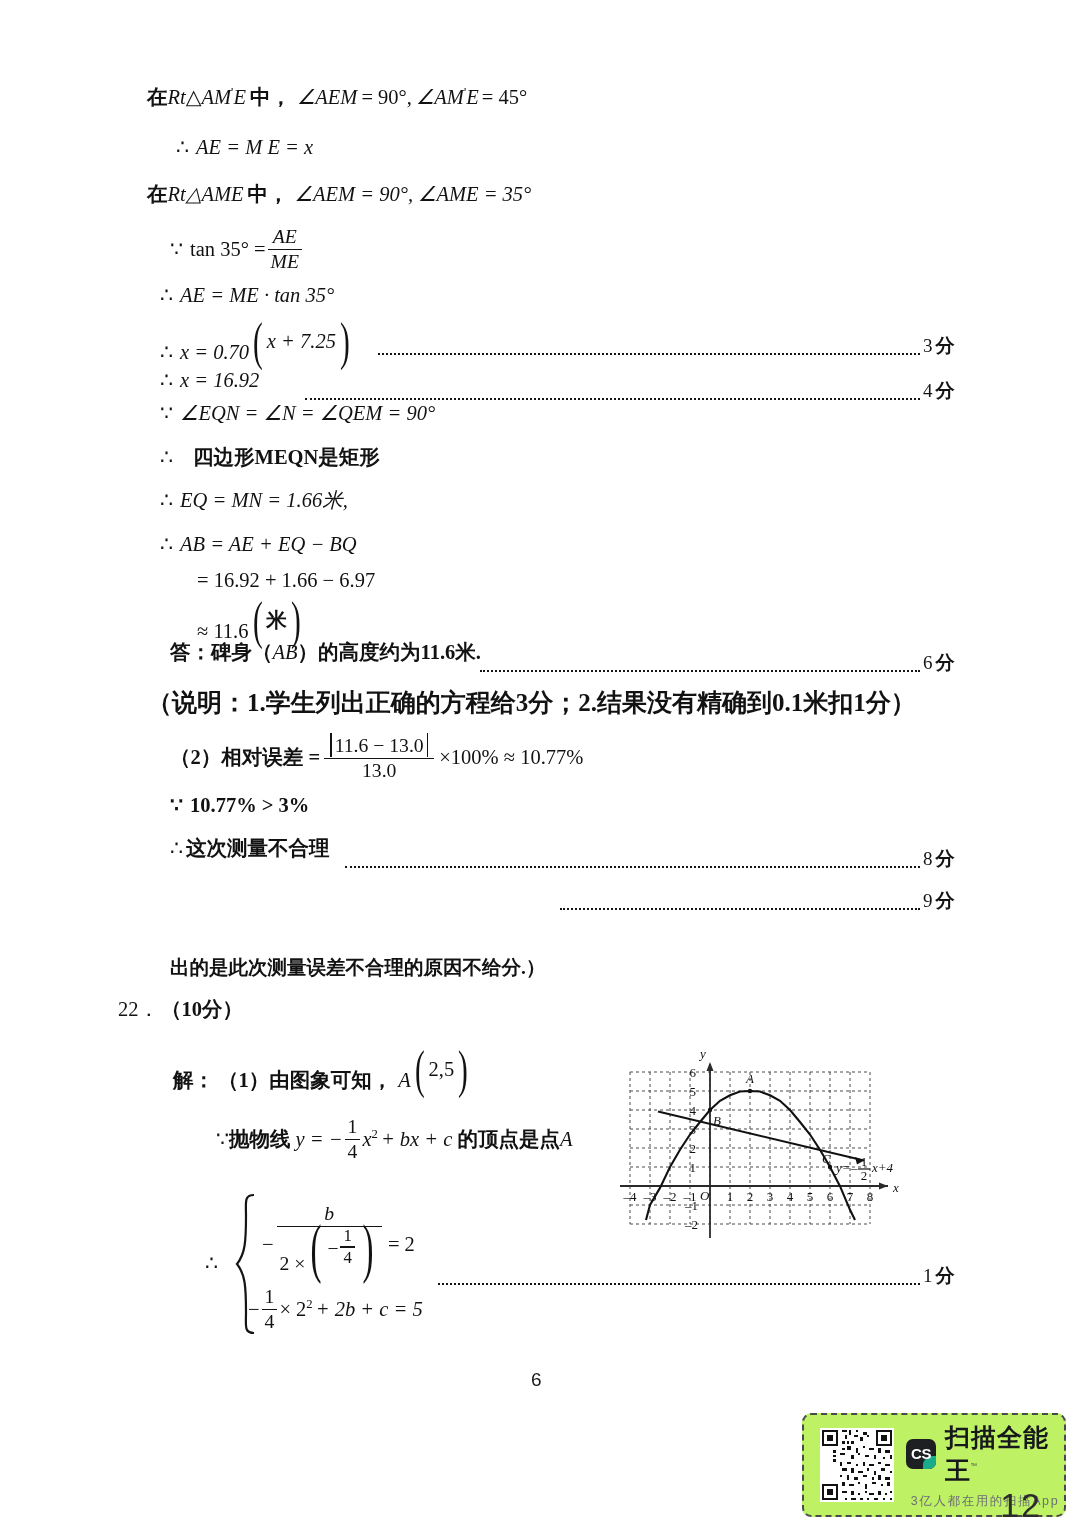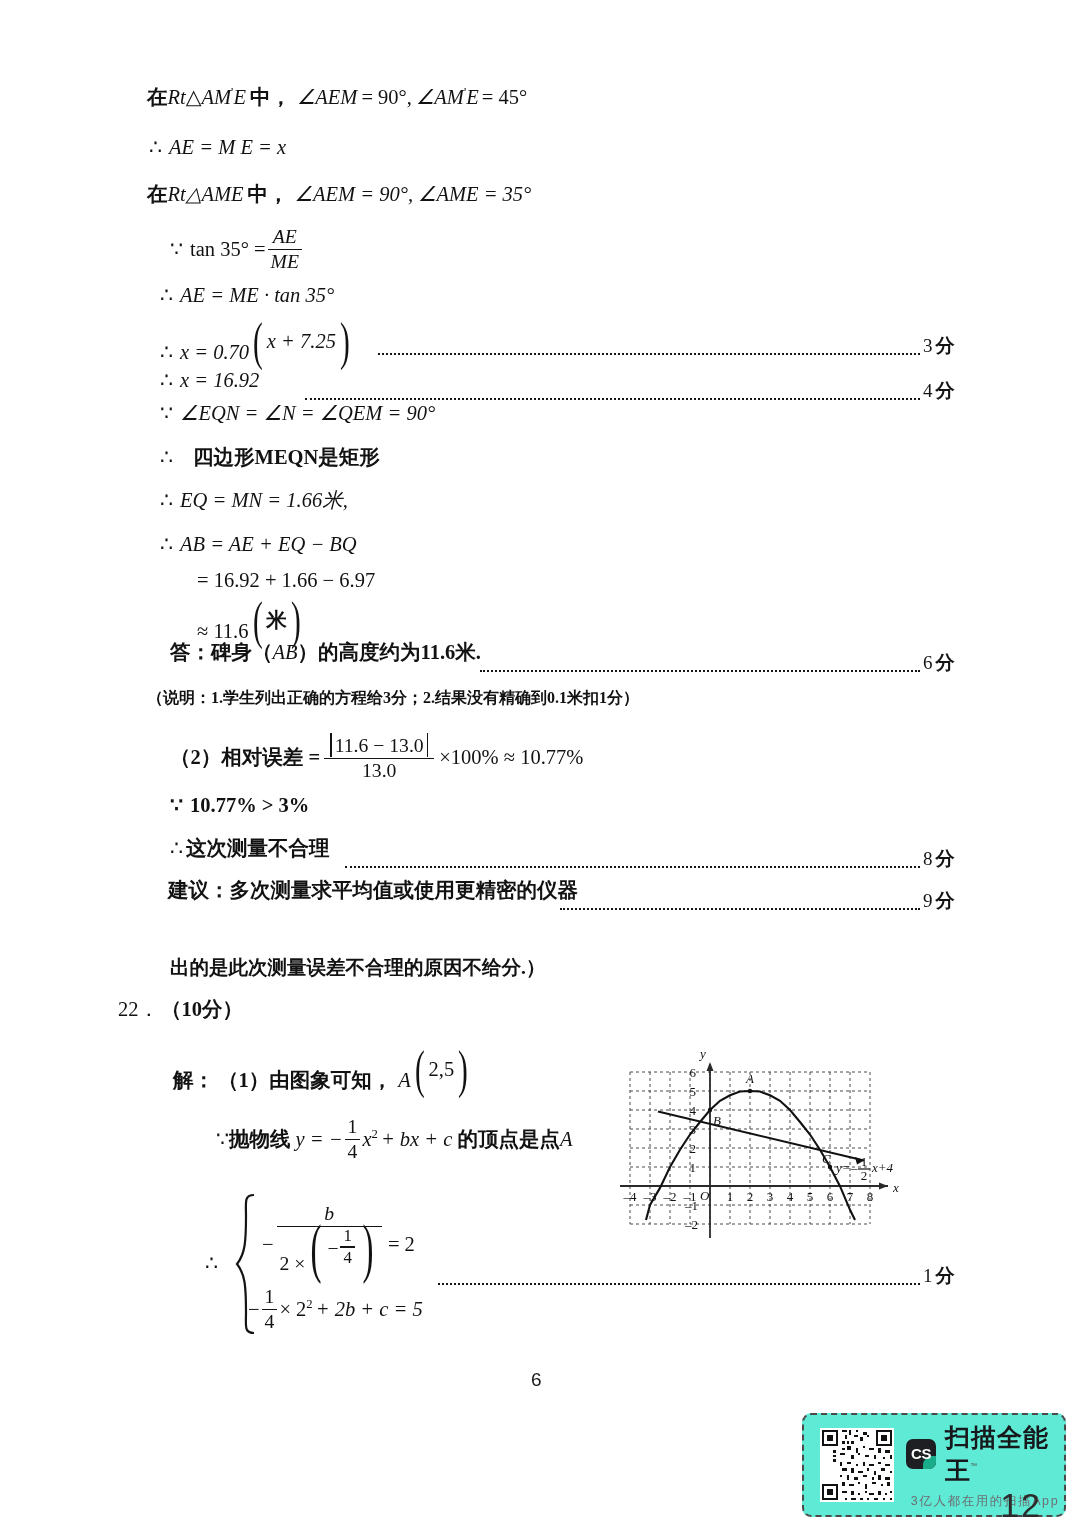--- a/index.html
+++ b/index.html
@@ -129,21 +129,21 @@
     font-family: "Liberation Sans", sans-serif;
     font-size: 19px;
     color: #1a1a1a;
   }
 
   
   .cs-box {
     position: absolute;
     border: 2.4px dashed #4a4a4a;
     border-radius: 9px;
-    background: #5eead4;
+    background: #bef264;
     display: flex;
     align-items: center;
     box-sizing: border-box;
   }
   .cs-qr {
     width: 74px;
     height: 74px;
     margin-left: 16px;
     flex: 0 0 auto;
   }
@@ -217,21 +217,21 @@
 </style>
 </head>
 <body>
 
 <div class="page">
 
   <div class="line" style="left:147px; top:86px;">
     <span class="cn">在</span><span class="mi">Rt</span><span class="mn">△</span><span class="mi">AM</span><sup class="exp">'</sup><span class="mi">E</span><span class="cn" style="margin-left:4px;">中，</span><span class="mi" style="margin-left:6px;">∠AEM</span><span class="mn" style="margin-left:4px;">= 90°,</span><span class="mi" style="margin-left:4px;">∠AM</span><sup class="exp">'</sup><span class="mi">E</span><span class="mn" style="margin-left:3px;">= 45°</span>
   </div>
 
-  <div class="line" style="left:149px; top:137px;">
+  <div class="line" style="left:176px; top:137px;">
     <span class="mn">∴</span><span class="mi" style="margin-left:7px;">AE = M E = x</span>
   </div>
 
   <div class="line" style="left:147px; top:184px;">
     <span class="cn">在</span><span class="mi">Rt△AME</span><span class="cn" style="margin-left:4px;">中，</span><span class="mi" style="margin-left:6px;">∠AEM = 90°,</span><span class="mi" style="margin-left:5px;">∠AME = 35°</span>
   </div>
 
   <div class="line" style="left:170px; top:228px;">
     <span class="mn">∵</span><span class="mn" style="margin-left:7px;">tan 35° =</span><span class="frac">
         <span class="num mi">AE</span>
@@ -293,21 +293,21 @@
   </div>
 
   <div class="line" style="left:170px; top:642px;">
     <span class="cn">答：</span><span class="cn">碑身（</span><span class="mi">AB</span><span class="cn">）的高度约为11.6米.</span>
   </div>
   <div class="leader" style="left:480px; top:652px; width:470px;">
     <span class="dots" style="width:440px;"></span>
     <span class="score"><span>6</span><span class="fen cn">分</span></span>
   </div>
 
-  <div class="line cn" style="left:147px; top:690px; font-size:16px;">（说明：1.学生列出正确的方程给3分；2.结果没有精确到0.1米扣1分）</div>
+  <div class="line cn" style="left:147px; top:690px; font-size:25px;">（说明：1.学生列出正确的方程给3分；2.结果没有精确到0.1米扣1分）</div>
 
   <div class="line" style="left:170px; top:735px;">
     <span class="cn">（2）相对误差 =</span><span class="frac" style="margin-left:4px;">
         <span class="num"><span class="absbar"></span><span class="mn">11.6 − 13.0</span><span class="absbar"></span></span>
         <span class="bar"></span>
         <span class="den mn">13.0</span>
       </span><span class="mn" style="margin-left:3px;">×100% ≈ 10.77%</span>
   </div>
 
   <div class="line" style="left:170px; top:795px; font-weight:600;">
@@ -315,23 +315,20 @@
   </div>
 
   <div class="line" style="left:170px; top:838px;">
     <span class="mn">∴</span><span class="cn" style="margin-left:3px;">这次测量不合理</span>
   </div>
   <div class="leader" style="left:345px; top:848px; width:605px;">
     <span class="dots" style="width:575px;"></span>
     <span class="score"><span>8</span><span class="fen cn">分</span></span>
   </div>
 
-  <div class="line" style="left:168px; top:880px;">
-    <span class="cn">建议：</span><span class="cn">多次测量求平均值或使用更精密的仪器</span>
-  </div>
   <div class="leader" style="left:560px; top:890px; width:390px;">
     <span class="dots" style="width:360px;"></span>
     <span class="score"><span>9</span><span class="fen cn">分</span></span>
   </div>
 
   <div class="line cn" style="left:170px; top:958px; font-size:19.5px;">出的是此次测量误差不合理的原因不给分.）</div>
 
   <div class="line" style="left:118px; top:999px;">
     <span class="mn">22．</span><span class="cn" style="margin-left:2px;">（10分）</span>
   </div>

